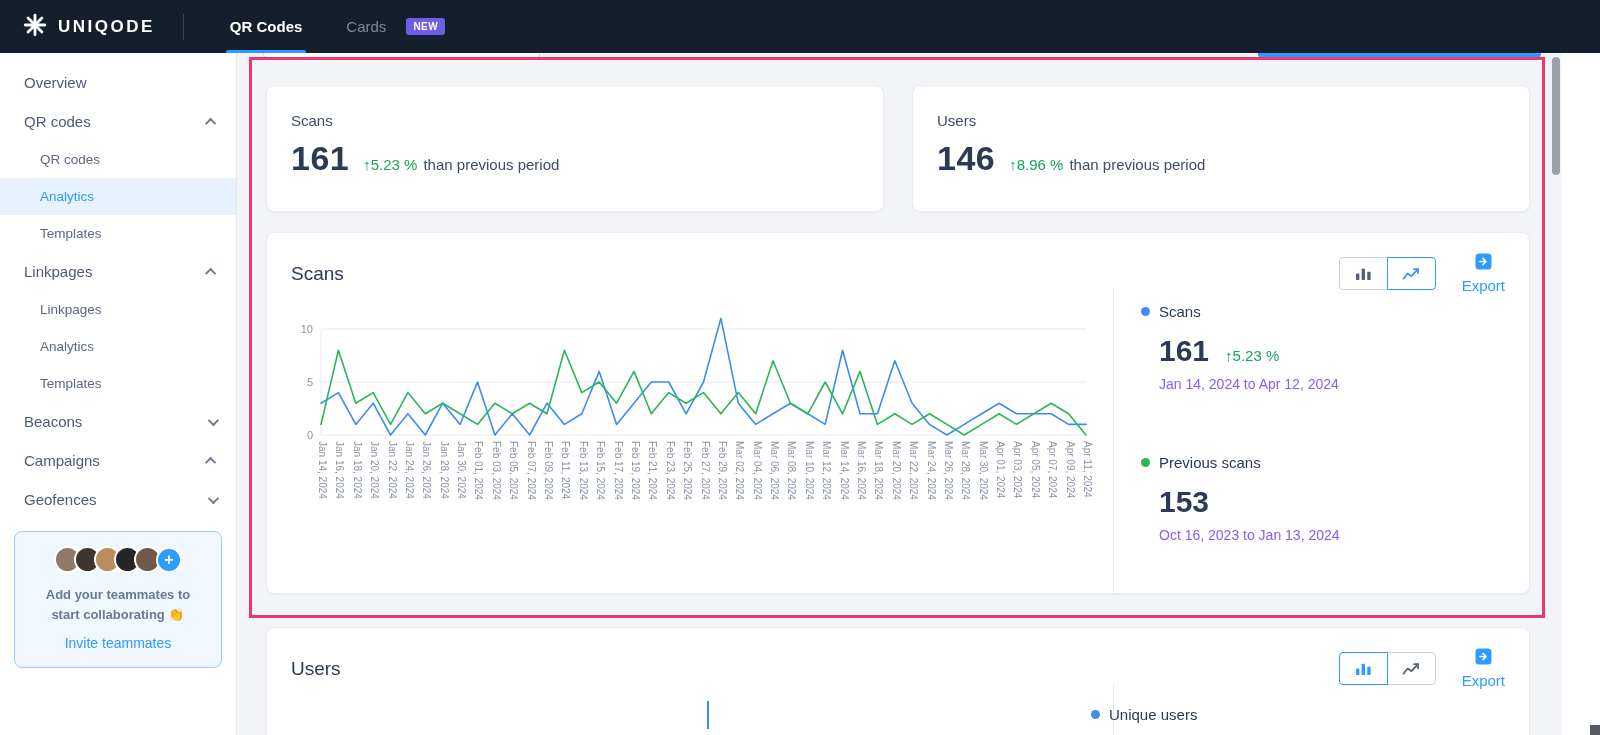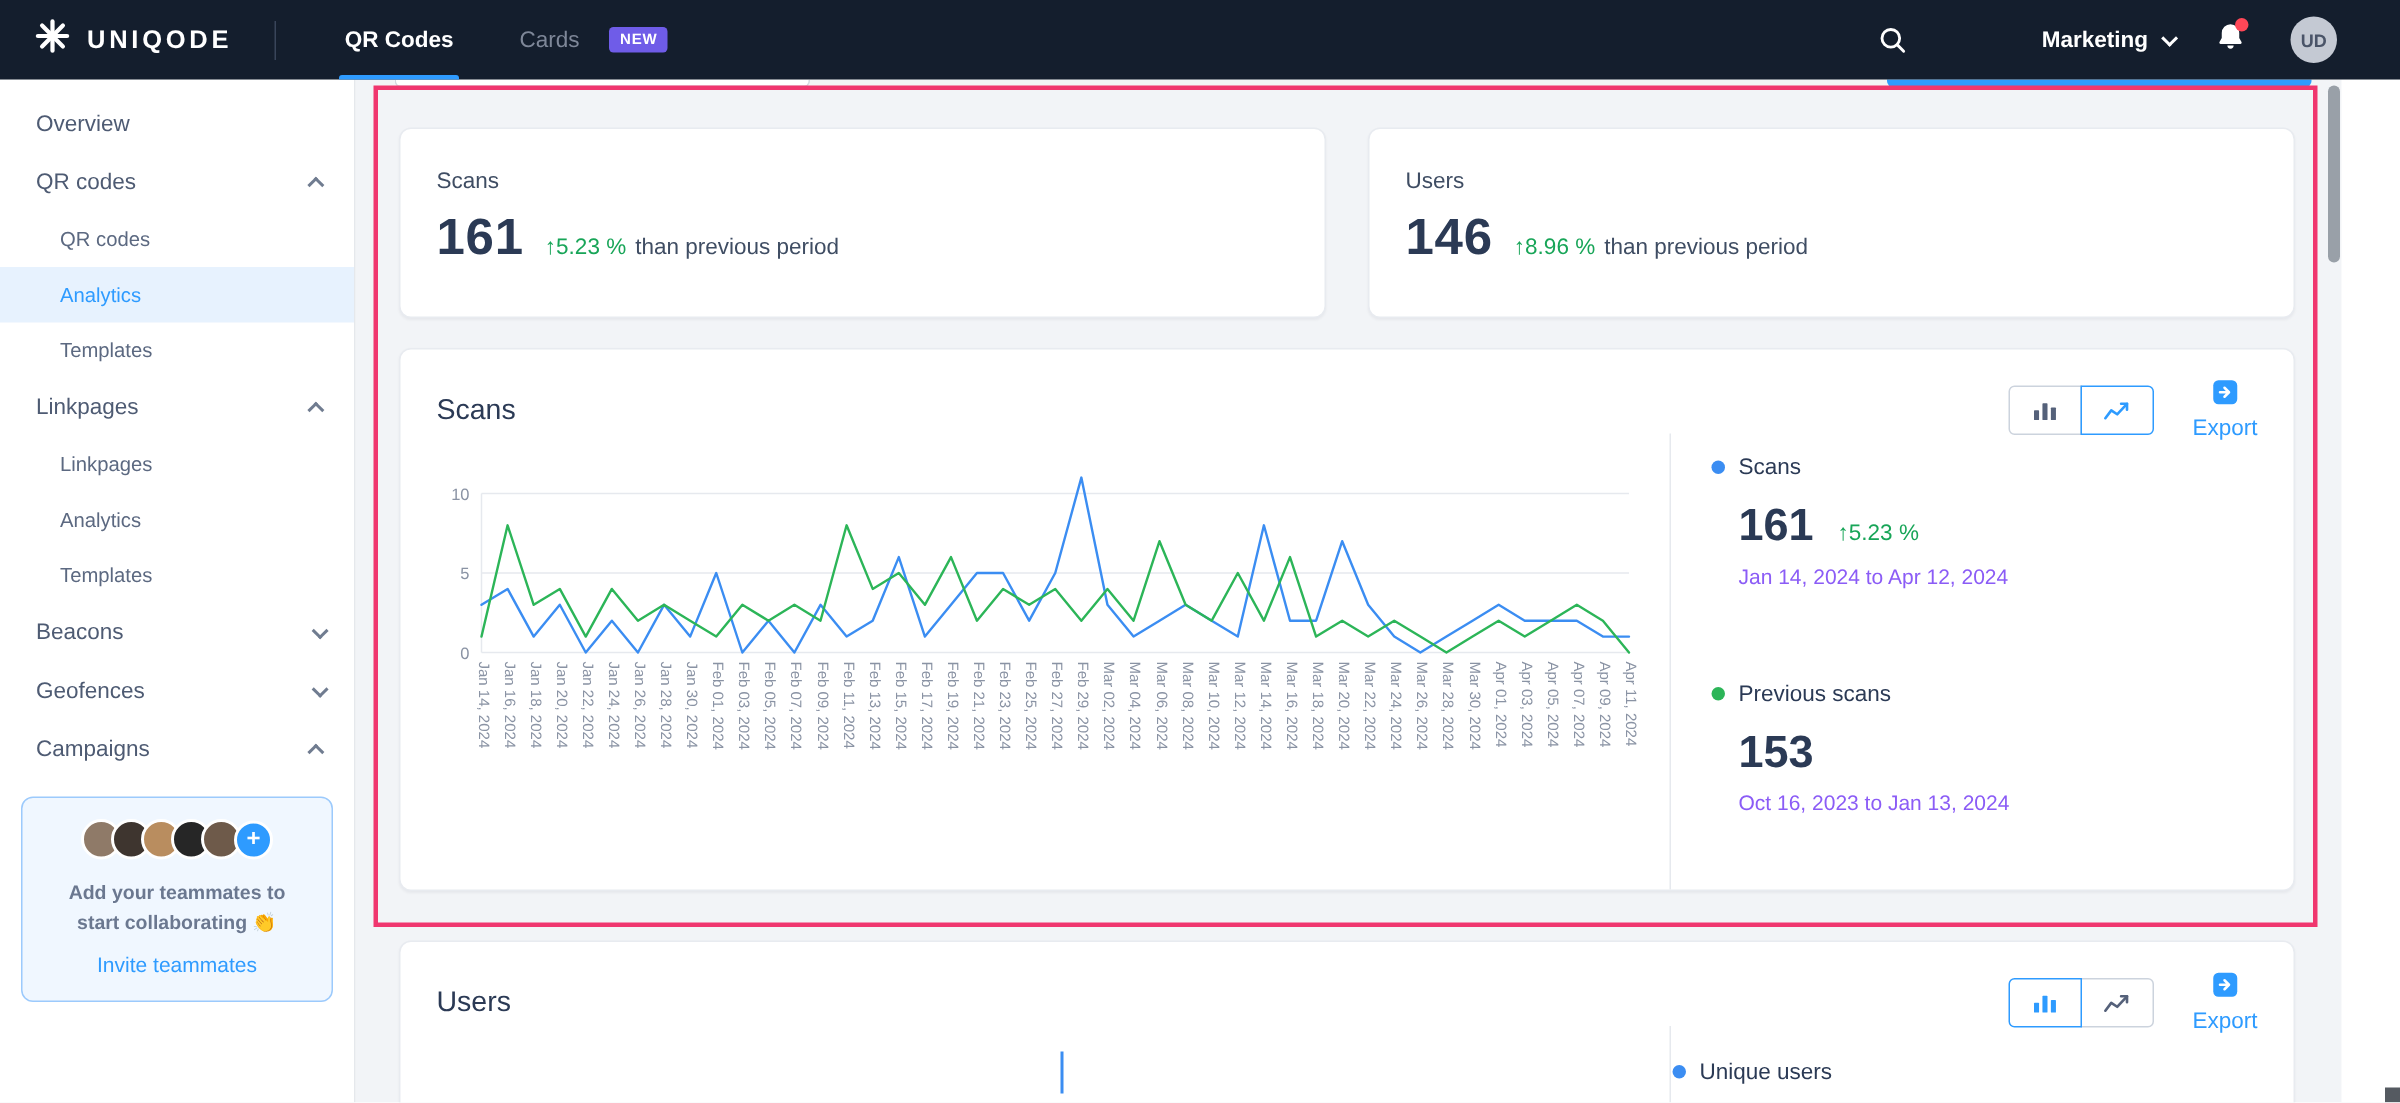--- a/index.html
+++ b/index.html
@@ -100,21 +100,21 @@
   .legend-panel { position:absolute; left:874px; top:70px; width:366px; }
   .leg-row { display:flex; align-items:center; gap:9px; font-size:15px; color:#2b3a55; }
   .leg-row.second { margin-top:62px; }
   .dot { width:9px; height:9px; border-radius:50%; }
   .dot.blue { background:#3b8df2; } .dot.green { background:#2cb558; }
   .leg-value-row { display:flex; align-items:baseline; gap:16px; margin:14px 0 8px 18px; }
   .leg-value { font-size:30px; font-weight:600; color:#2b3a55; }
   .leg-delta { font-size:15px; color:#18a558; }
   .leg-range { font-size:14px; color:#8b5cf6; margin-left:18px; }
 
-  .users-legend { position:absolute; left:848px; top:78px; }
+  .users-legend { position:absolute; left:824px; top:78px; }
   .partial-line { position:absolute; left:440px; top:73px; width:2px; height:28px; background:#3b8df2; }
 </style>
 </head>
 <body>
 
 <div id="app">
 
   <header class="topbar">
     <div class="logo-wrap">
       <span>
@@ -130,42 +130,20 @@
       <span class="brand">UNIQODE</span>
     </div>
     <span class="nav-divider"></span>
     <div class="tab active">
       <span>QR Codes</span>
     </div>
     <div class="tab inactive">
       <span>Cards</span>
       <span class="badge-new">NEW</span>
     </div>
-    <div class="topbar-right">
-      <span class="search-btn">
-        <svg width="19" height="19" viewBox="0 0 20 20">
-            <circle cx="9" cy="9" r="6.2" fill="none" stroke="#fff" stroke-width="2"></circle>
-            <line x1="13.6" y1="13.6" x2="18" y2="18" stroke="#fff" stroke-width="2" stroke-linecap="round"></line>
-          </svg>
-      </span>
-      <div class="workspace">
-        <span>Marketing</span>
-        <span class="chev down white"></span>
-      </div>
-      <div class="bell-wrap">
-        <span>
-          <svg width="20" height="21" viewBox="0 0 24 24" fill="#fff">
-              <path d="M12 2a7 7 0 0 0-7 7v4l-1.8 3.2a1 1 0 0 0 .9 1.5h15.8a1 1 0 0 0 .9-1.5L19 13V9a7 7 0 0 0-7-7z"></path>
-              <path d="M9.5 19a2.5 2.5 0 0 0 5 0z"></path>
-            </svg>
-        </span>
-        <span class="bell-dot"></span>
-      </div>
-      <div class="avatar">UD</div>
-    </div>
   </header>
 
   <nav class="sidebar">
     <div class="s-item">
       <span>Overview</span>
     </div>
     <div class="s-item">
       <span>QR codes</span>
       <span class="chev up"></span>
     </div>
@@ -189,26 +167,26 @@
       <span>Analytics</span>
     </div>
     <div class="s-sub">
       <span>Templates</span>
     </div>
     <div class="s-item">
       <span>Beacons</span>
       <span class="chev down"></span>
     </div>
     <div class="s-item">
+      <span>Campaigns</span>
+      <span class="chev up"></span>
+    </div>
+    <div class="s-item">
       <span>Geofences</span>
       <span class="chev down"></span>
-    </div>
-    <div class="s-item">
-      <span>Campaigns</span>
-      <span class="chev up"></span>
     </div>
 
     <div class="invite-card">
       <div class="avatars">
         <span class="av av1"></span>
         <span class="av av2"></span>
         <span class="av av3"></span>
         <span class="av av4"></span>
         <span class="av av5"></span>
         <span class="av-plus">+</span>

